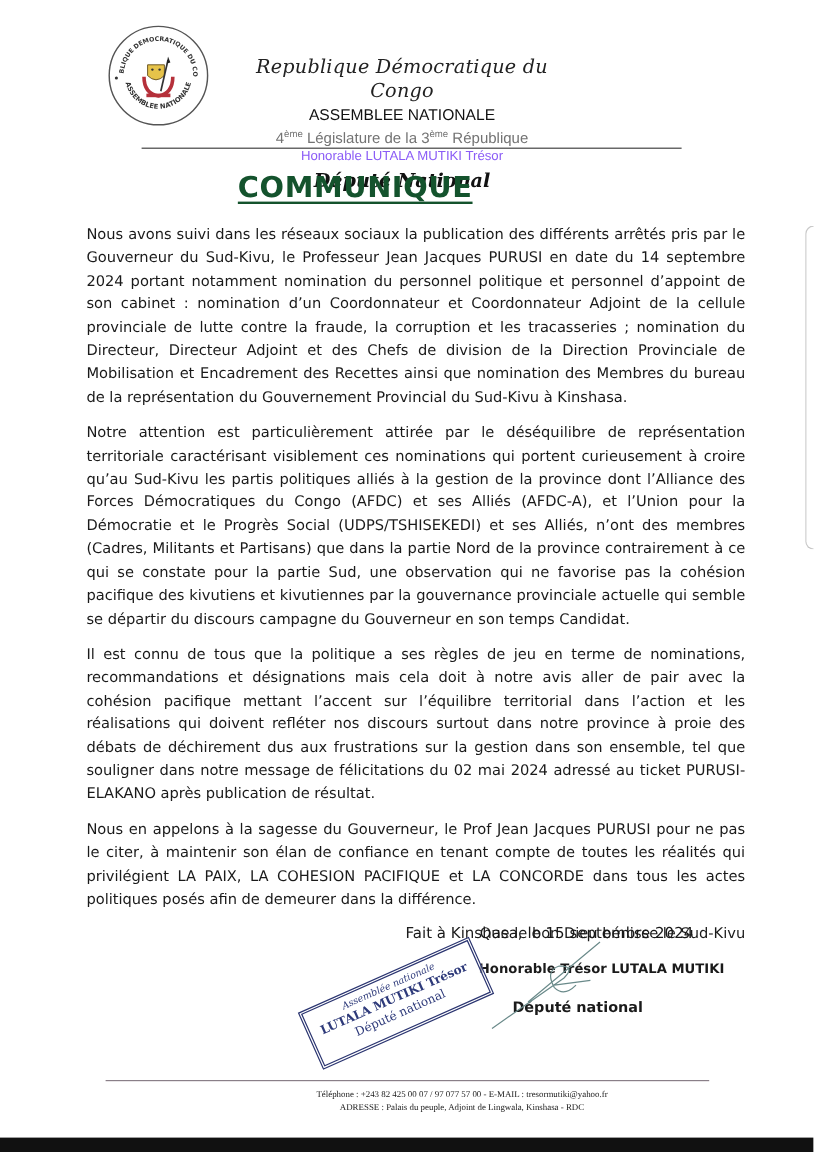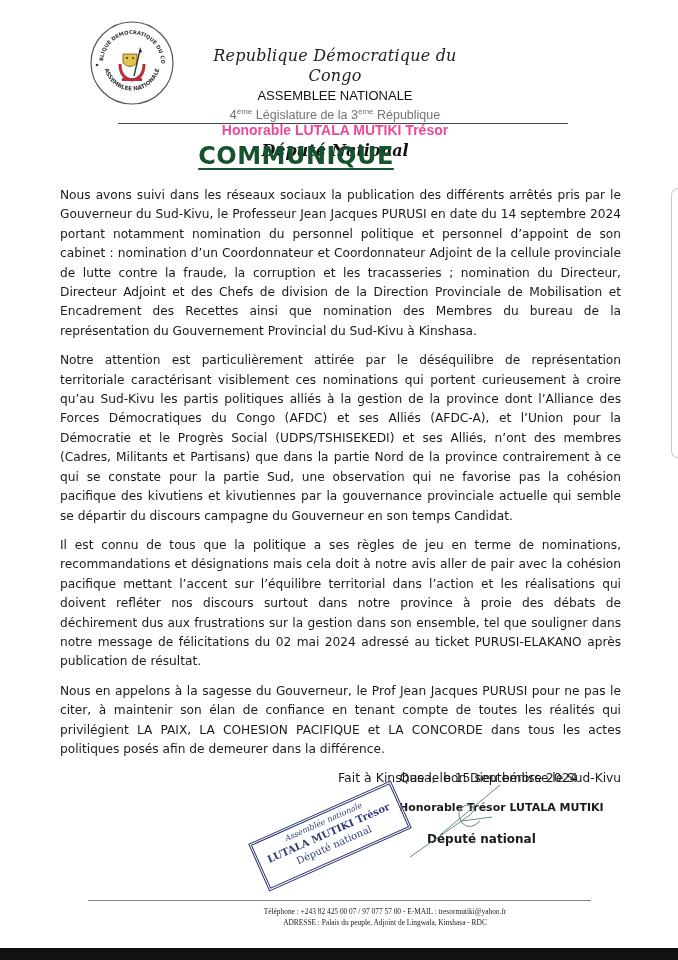--- a/index.html
+++ b/index.html
@@ -13,33 +13,33 @@
 
   
   .seal { position:absolute; left:89px; top:20px; width:86px; height:86px; }
 
   
   .hdr { position:absolute; left:190px; top:28px; width:290px; text-align:center;margin-top:18px; }
   .hdr .rdc { font-family:"DejaVu Serif", serif; font-style:italic; font-size:16px; color:#222; letter-spacing:0.2px; line-height:20px; }
   .hdr .an { font-family:"Liberation Sans", sans-serif; font-size:13px; color:#111; line-height:16px; margin-top:2px; }
   .hdr .leg { font-family:"Liberation Sans", sans-serif; font-size:12.5px; color:#737373; line-height:15px; }
   .hdr .leg sup { font-size:8px; vertical-align:5px; }
-  .hdr .hon { font-family:"Liberation Sans", sans-serif; font-weight:bold; font-size:14px; color:#ec4899; line-height:15px; }
+  .hdr .hon { font-family:"Liberation Sans", sans-serif; font-weight:normal; font-size:11px; color:#8b5cf6; line-height:15px; }
   .hdr .dep { font-family:"DejaVu Serif", serif; font-style:italic; font-weight:bold; font-size:16px; color:#111; line-height:22px; margin-top:2px; }
   .hdr-rule { position:absolute; left:118px; top:123px; width:450px; height:0; border-top:1.5px solid #444; }
 
   .title {
     position:absolute; left:0; top:142px; width:592px; text-align:center;
     font-family:"DejaVu Sans", sans-serif; font-weight:bold; font-size:24px;
     text-decoration:underline; text-underline-offset:4px; letter-spacing:0.5px; color:#14532d;
   }
 
   .body { position:absolute; left:56px; top:186px; width:565px;
     font-family:"DejaVu Sans", sans-serif; font-size:12.2px; line-height:19.4px; color:#1a1a1a; }
-  .body p { margin:0 0 10px 4px; text-align:justify; }
+  .body p { margin:0 0 10px 16px; text-align:justify; }
   .body p.close { text-align:right; margin-top:0; }
 
   .sig-date { position:absolute; left:338px; top:770px; font-size:12.5px; }
   .sig-name { position:absolute; left:399px; top:801px; font-size:11px; font-weight:bold; }
   .sig-role { position:absolute; left:427px; top:832px; font-size:12px; font-weight:bold; }
   .signature { position:absolute; left:400px; top:775px; width:150px; height:90px; }
 
   .stamp { position:absolute; left:252px; top:810px; width:150px; height:46px;
     border:3px double #2a3470; transform:rotate(-24deg); text-align:center;
     font-family:"DejaVu Serif", serif; color:#2e3a7a; background:rgba(255,255,255,0.6); }

